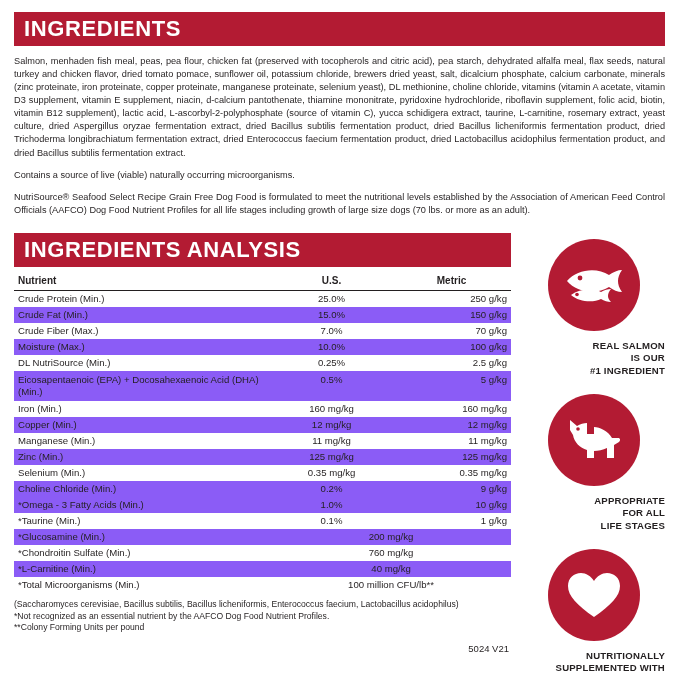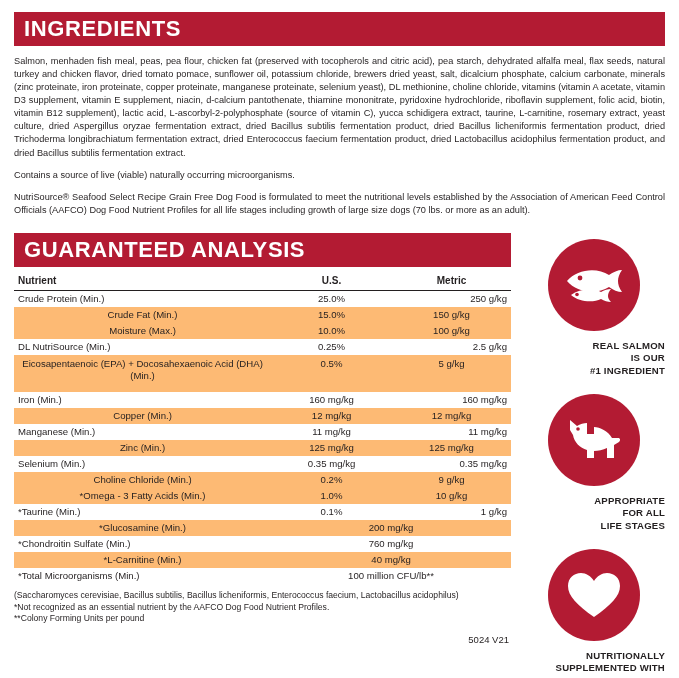--- a/index.html
+++ b/index.html
@@ -73,22 +73,22 @@
     font-weight: bold;
     border-bottom: 1px solid #231f20;
     padding-bottom: 3px;
   }
   th.c-nutrient { text-align: left; width: 255px; }
   th.c-us  { text-align: center; width: 120px; }
   th.c-met { text-align: center; width: 118px; }
   td.c-nutrient { text-align: left; }
   td.c-us  { text-align: center; }
   td.c-met { text-align: right; }
-  tr.shade td { background: #fdba74; text-align: center; }
-  tr.tall td { padding-top: 3px; padding-bottom: 10px; }
+  tr.shade td { background: #8b5cf6; }
+  tr.tall td { padding-top: 3px; padding-bottom: 3px; }
   td.span-center {
     text-align: center;
   }
 
   .ga-notes {
     width: 497px;
     font-size: 8.6px;
     line-height: 1.33;
     margin-top: 6px;
   }
@@ -134,40 +134,45 @@
 
   <div class="ing-body">
     <p>Salmon, menhaden fish meal, peas, pea flour, chicken fat (preserved with tocopherols and citric acid), pea starch, dehydrated alfalfa meal, flax seeds, natural turkey and chicken flavor, dried tomato pomace, sunflower oil, potassium chloride, brewers dried yeast, salt, dicalcium phosphate, calcium carbonate, minerals (zinc proteinate, iron proteinate, copper proteinate, manganese proteinate, selenium yeast), DL methionine, choline chloride, vitamins (vitamin A acetate, vitamin D3 supplement, vitamin E supplement, niacin, d-calcium pantothenate, thiamine mononitrate, pyridoxine hydrochloride, riboflavin supplement, folic acid, biotin, vitamin B12 supplement), lactic acid, L-ascorbyl-2-polyphosphate (source of vitamin C), yucca schidigera extract, taurine, L-carnitine, rosemary extract, yeast culture, dried Aspergillus oryzae fermentation extract, dried Bacillus subtilis fermentation product, dried Bacillus licheniformis fermentation product, dried Trichoderma longibrachiatum fermentation extract, dried Enterococcus faecium fermentation product, dried Lactobacillus acidophilus fermentation product, and dried Bacillus subtilis fermentation extract.</p>
     <p>Contains a source of live (viable) naturally occurring microorganisms.</p>
     <p>NutriSource® Seafood Select Recipe Grain Free Dog Food is formulated to meet the nutritional levels established by the Association of American Feed Control Officials (AAFCO) Dog Food Nutrient Profiles for all life stages including growth of large size dogs (70 lbs. or more as an adult).</p>
   </div>
 
   <div class="lower">
 
     <div class="left-col">
-      <div class="bar ga">GUARANTEED ANALYSIS</div>
+      <div class="bar ga">INGREDIENTS ANALYSIS</div>
 
       <table class="ga-table">
         <thead>
           <tr>
             <th class="c-nutrient">Nutrient</th>
             <th class="c-us">U.S.</th>
             <th class="c-met">Metric</th>
           </tr>
         </thead>
         <tbody>
             <tr>
               <td class="c-nutrient">Crude Protein (Min.)</td>
               <td class="c-us">25.0%</td>
               <td class="c-met">250 g/kg</td>
             </tr>
             <tr class="shade">
               <td class="c-nutrient">Crude Fat (Min.)</td>
               <td class="c-us">15.0%</td>
               <td class="c-met">150 g/kg</td>
+            </tr>
+            <tr>
+              <td class="c-nutrient">Crude Fiber (Max.)</td>
+              <td class="c-us">7.0%</td>
+              <td class="c-met">70 g/kg</td>
             </tr>
             <tr class="shade">
               <td class="c-nutrient">Moisture (Max.)</td>
               <td class="c-us">10.0%</td>
               <td class="c-met">100 g/kg</td>
             </tr>
             <tr>
               <td class="c-nutrient">DL NutriSource (Min.)</td>
               <td class="c-us">0.25%</td>
               <td class="c-met">2.5 g/kg</td>

